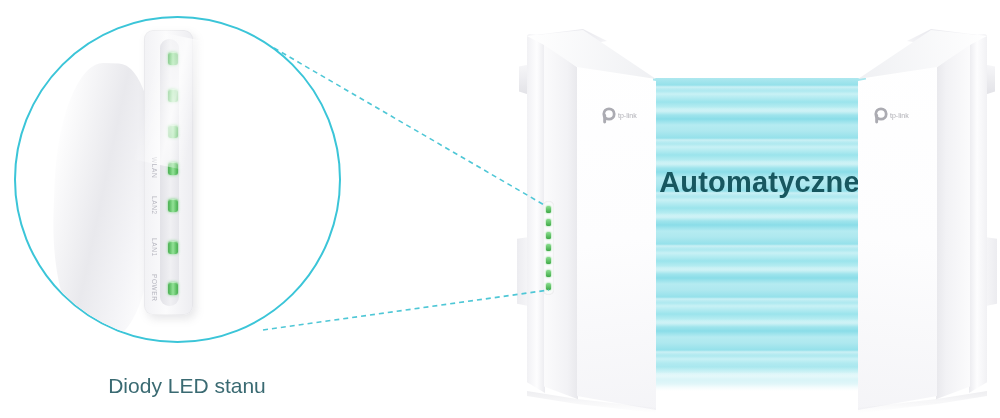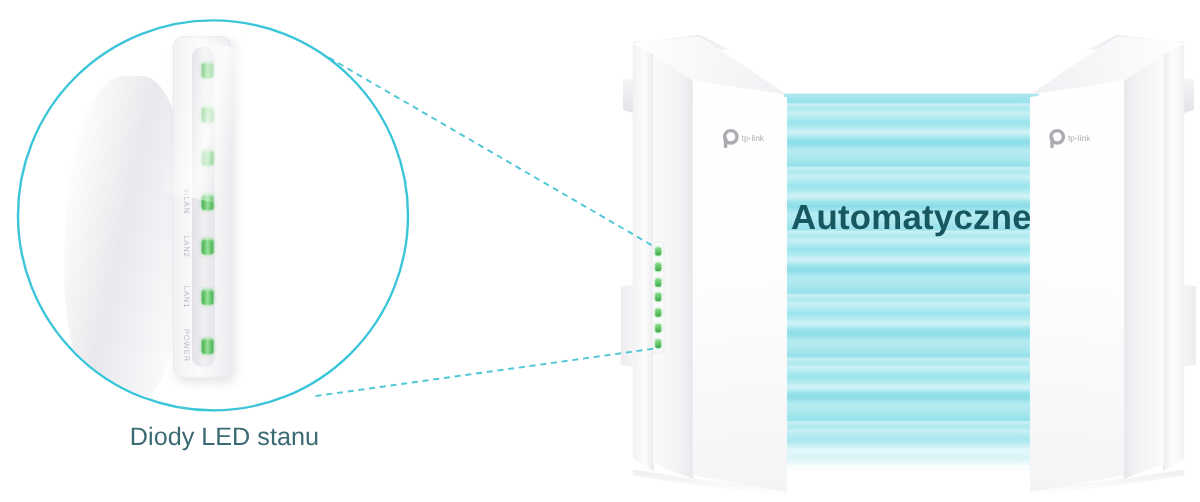--- a/index.html
+++ b/index.html
@@ -44,21 +44,21 @@
     position:absolute; left:5px; width:10px; height:30px;
     writing-mode:vertical-rl; font-size:6.5px; letter-spacing:0.6px;
     color:#b9b9c2; text-align:center; line-height:10px; user-select:none;
   }
 
   
   .connectors { position:absolute; left:0; top:0; pointer-events:none; }
 
   
   .caption {
-    position:absolute; left:87px; top:353px; width:200px; text-align:center;
+    position:absolute; left:87px; top:374px; width:200px; text-align:center;
     font-size:21px; color:#3a6a72; font-weight:400;
   }
 
   
   .beam {
     position:absolute; left:653px; top:78px; width:213px; height:313px;
     background:
       linear-gradient(180deg, rgba(255,255,255,0) 0%, rgba(255,255,255,0) 91%, #ffffff 100%),
       repeating-linear-gradient(180deg,
         rgba(255,255,255,0) 0px, rgba(255,255,255,0) 7px,

